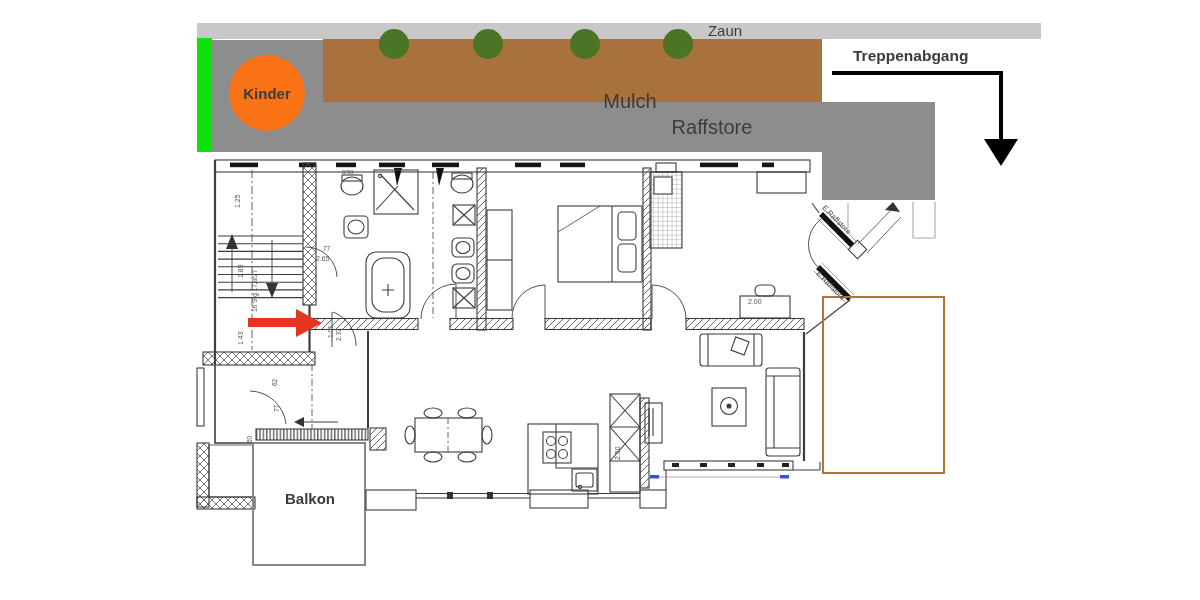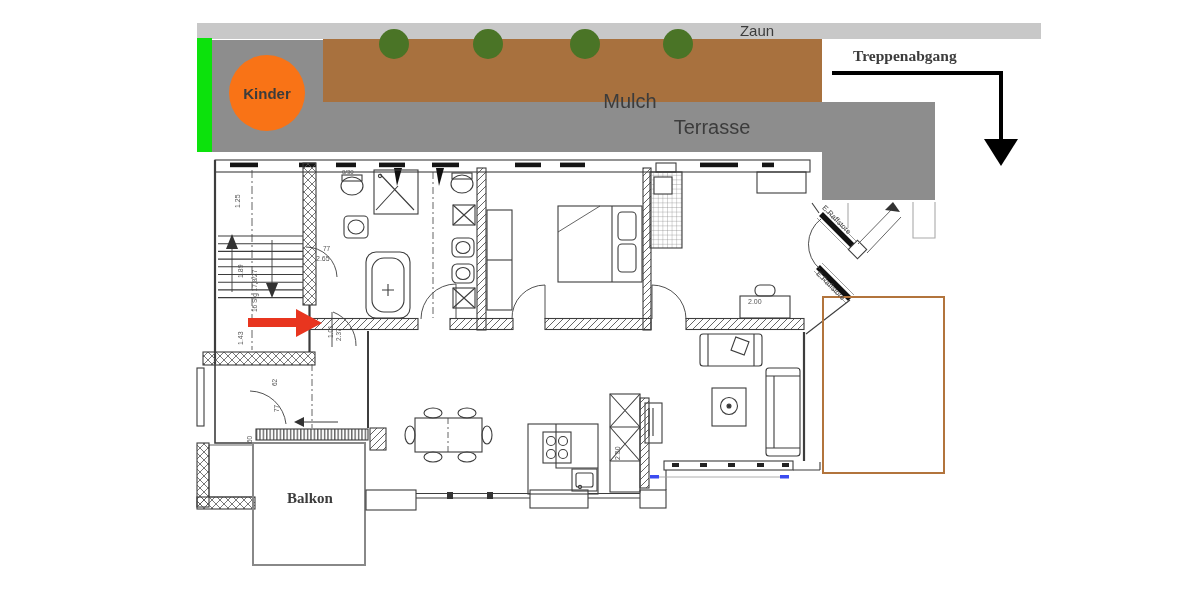--- a/index.html
+++ b/index.html
@@ -4,21 +4,21 @@
 <style>
   html,body{margin:0;padding:0;background:#fff;}
   #stage{position:relative;width:1200px;height:600px;background:#fff;overflow:hidden;
          font-family:"Liberation Sans",sans-serif;color:#3c3c3c;}
   .abs{position:absolute;}
   .zone{position:absolute;}
   .lbl{position:absolute;white-space:nowrap;color:#3c3c3c;}
   .lbl.center{text-align:center;}
   .big{font-size:20px;font-weight:500;}
   .mid{font-size:15px;}
-  .bold{font-weight:bold;font-family:Liberation Serif, serif;}
+  .bold{font-weight:bold;}
   .dim{position:absolute;font-size:7px;color:#555;white-space:nowrap;line-height:1;}
   .rot{transform:rotate(-90deg);transform-origin:left top;}
   .raff{position:absolute;font-size:7.5px;color:#444;white-space:nowrap;
         transform:rotate(45deg);transform-origin:left top;line-height:1;}
   .bush{position:absolute;width:30px;height:30px;border-radius:50%;background:var(--bush);}
   #kinder{position:absolute;left:229px;top:55px;width:76px;height:76px;border-radius:50%;
           background:#f97316;display:flex;align-items:center;justify-content:center;
           font-weight:bold;font-size:15px;}
   #pkw-box{position:absolute;left:822px;top:296px;width:119px;height:174px;
            border:2.5px solid var(--pkw);background:transparent;}
@@ -262,23 +262,23 @@
 
   <div class="bush" style="left:379px;top:29px;"></div>
   <div class="bush" style="left:473px;top:29px;"></div>
   <div class="bush" style="left:570px;top:29px;"></div>
   <div class="bush" style="left:663px;top:29px;"></div>
 
   <div id="kinder">
     <span>Kinder</span>
   </div>
 
-  <div class="lbl mid center" style="left:717px;top:22px;width:80px;">Zaun</div>
+  <div class="lbl mid center" style="left:685px;top:22px;width:80px;">Zaun</div>
   <div class="lbl big center" style="left:580px;top:68px;width:100px;margin-top:22px;">Mulch</div>
-  <div class="lbl big center" style="left:652px;top:116px;width:120px;">Terrasse</div>
+  <div class="lbl big center" style="left:652px;top:116px;width:120px;">Raffstore</div>
   <div class="lbl mid bold" style="left:853px;top:47px;font-size:15.5px;">Treppenabgang</div>
   <div class="lbl mid bold center" style="left:260px;top:490px;width:100px;">Balkon</div>
 
   <div class="tr-h"></div>
   <div class="tr-v"></div>
   <div class="tr-head"></div>
 
   <div class="red-tail"></div>
   <div class="red-head"></div>
 

